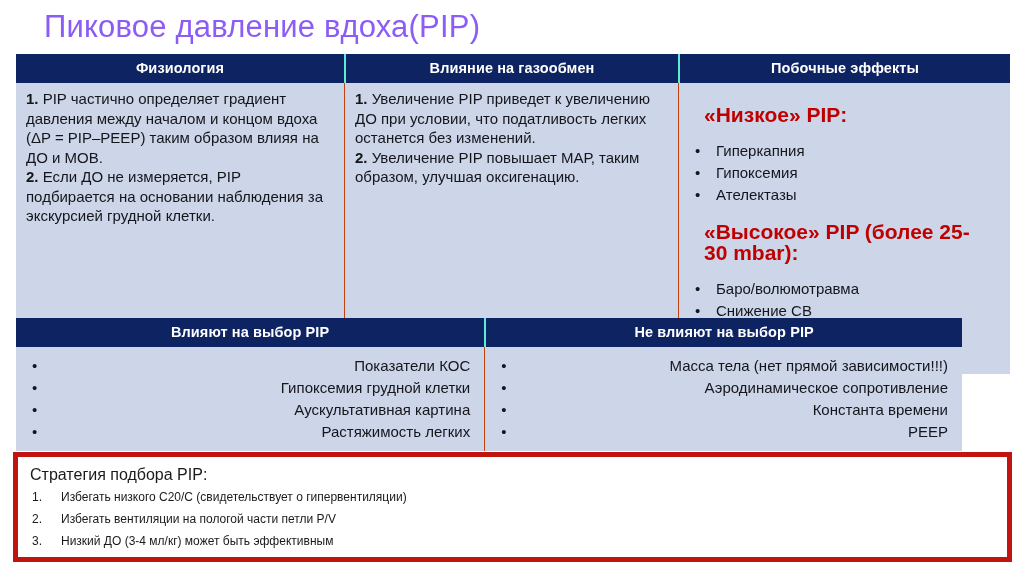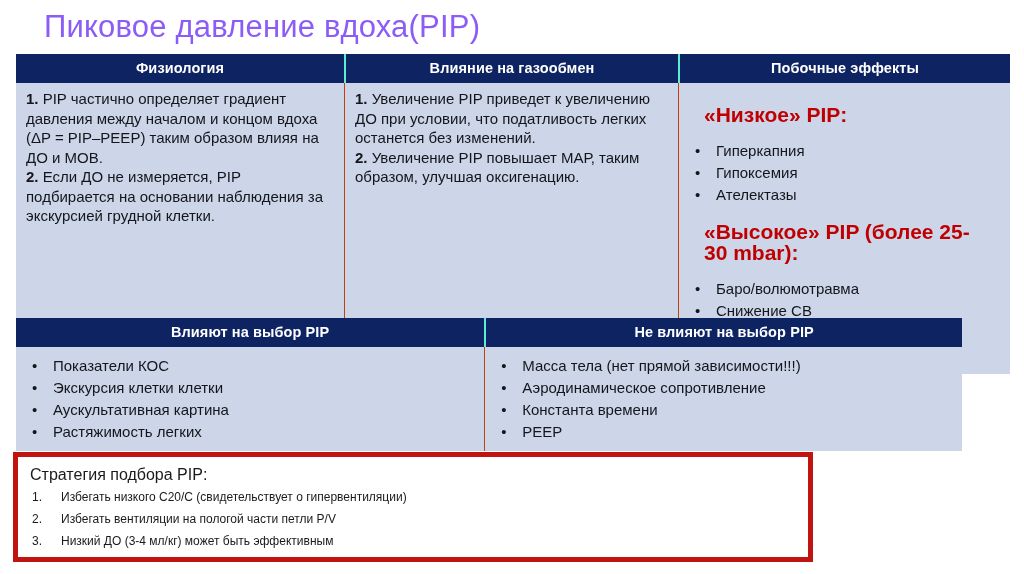--- a/index.html
+++ b/index.html
@@ -91,21 +91,21 @@
   #table-influence {
     left: 16px;
     top: 318px;
     width: 946px;
   }
   #table-influence .th:nth-child(1),
   #table-influence .td:nth-child(1) { width: 492px; }
   #table-influence .th:nth-child(2),
   #table-influence .td:nth-child(2) { width: 502px; }
   #table-influence .tbody { min-height: 96px; }
-  #table-influence .td { padding-top: 8px; }
+  #table-influence .td { padding-top: 8px; text-align: right; }
 
   
   .num { font-weight: bold; }
   .para { margin: 0; }
 
   
   ul.bullets {
     list-style: none;
     margin: 0;
     padding: 0;
@@ -129,21 +129,21 @@
     font-size: 21px;
     line-height: 21px;
     margin: 15px;
   }
 
   
   #strategy-box {
     position: absolute;
     left: 13px;
     top: 452px;
-    width: 800px;
+    width: 999px;
     height: 110px;
     box-sizing: border-box;
     border: 5px solid #c1130f;
     background: #ffffff;
     padding: 7px 10px 0 12px;
   }
   #strategy-box .strategy-title {
     font-size: 16px;
     line-height: 21px;
     margin: 0 0 1px 0;
@@ -213,21 +213,21 @@
 
 <div class="table-block" id="table-influence">
   <div class="thead">
     <div class="th">Влияют на выбор PIP</div>
     <div class="th">Не влияют на выбор PIP</div>
   </div>
   <div class="tbody">
     <div class="td">
       <ul class="bullets">
         <li>Показатели КОС</li>
-        <li>Экскурсия клетки клетки</li>
+        <li>Гипоксемия грудной клетки</li>
         <li>Аускультативная картина</li>
         <li>Растяжимость легких</li>
       </ul>
     </div>
     <div class="td">
       <ul class="bullets">
         <li>Масса тела (нет прямой зависимости!!!)</li>
         <li>Аэродинамическое сопротивление</li>
         <li>Константа времени</li>
         <li>PEEP</li>

